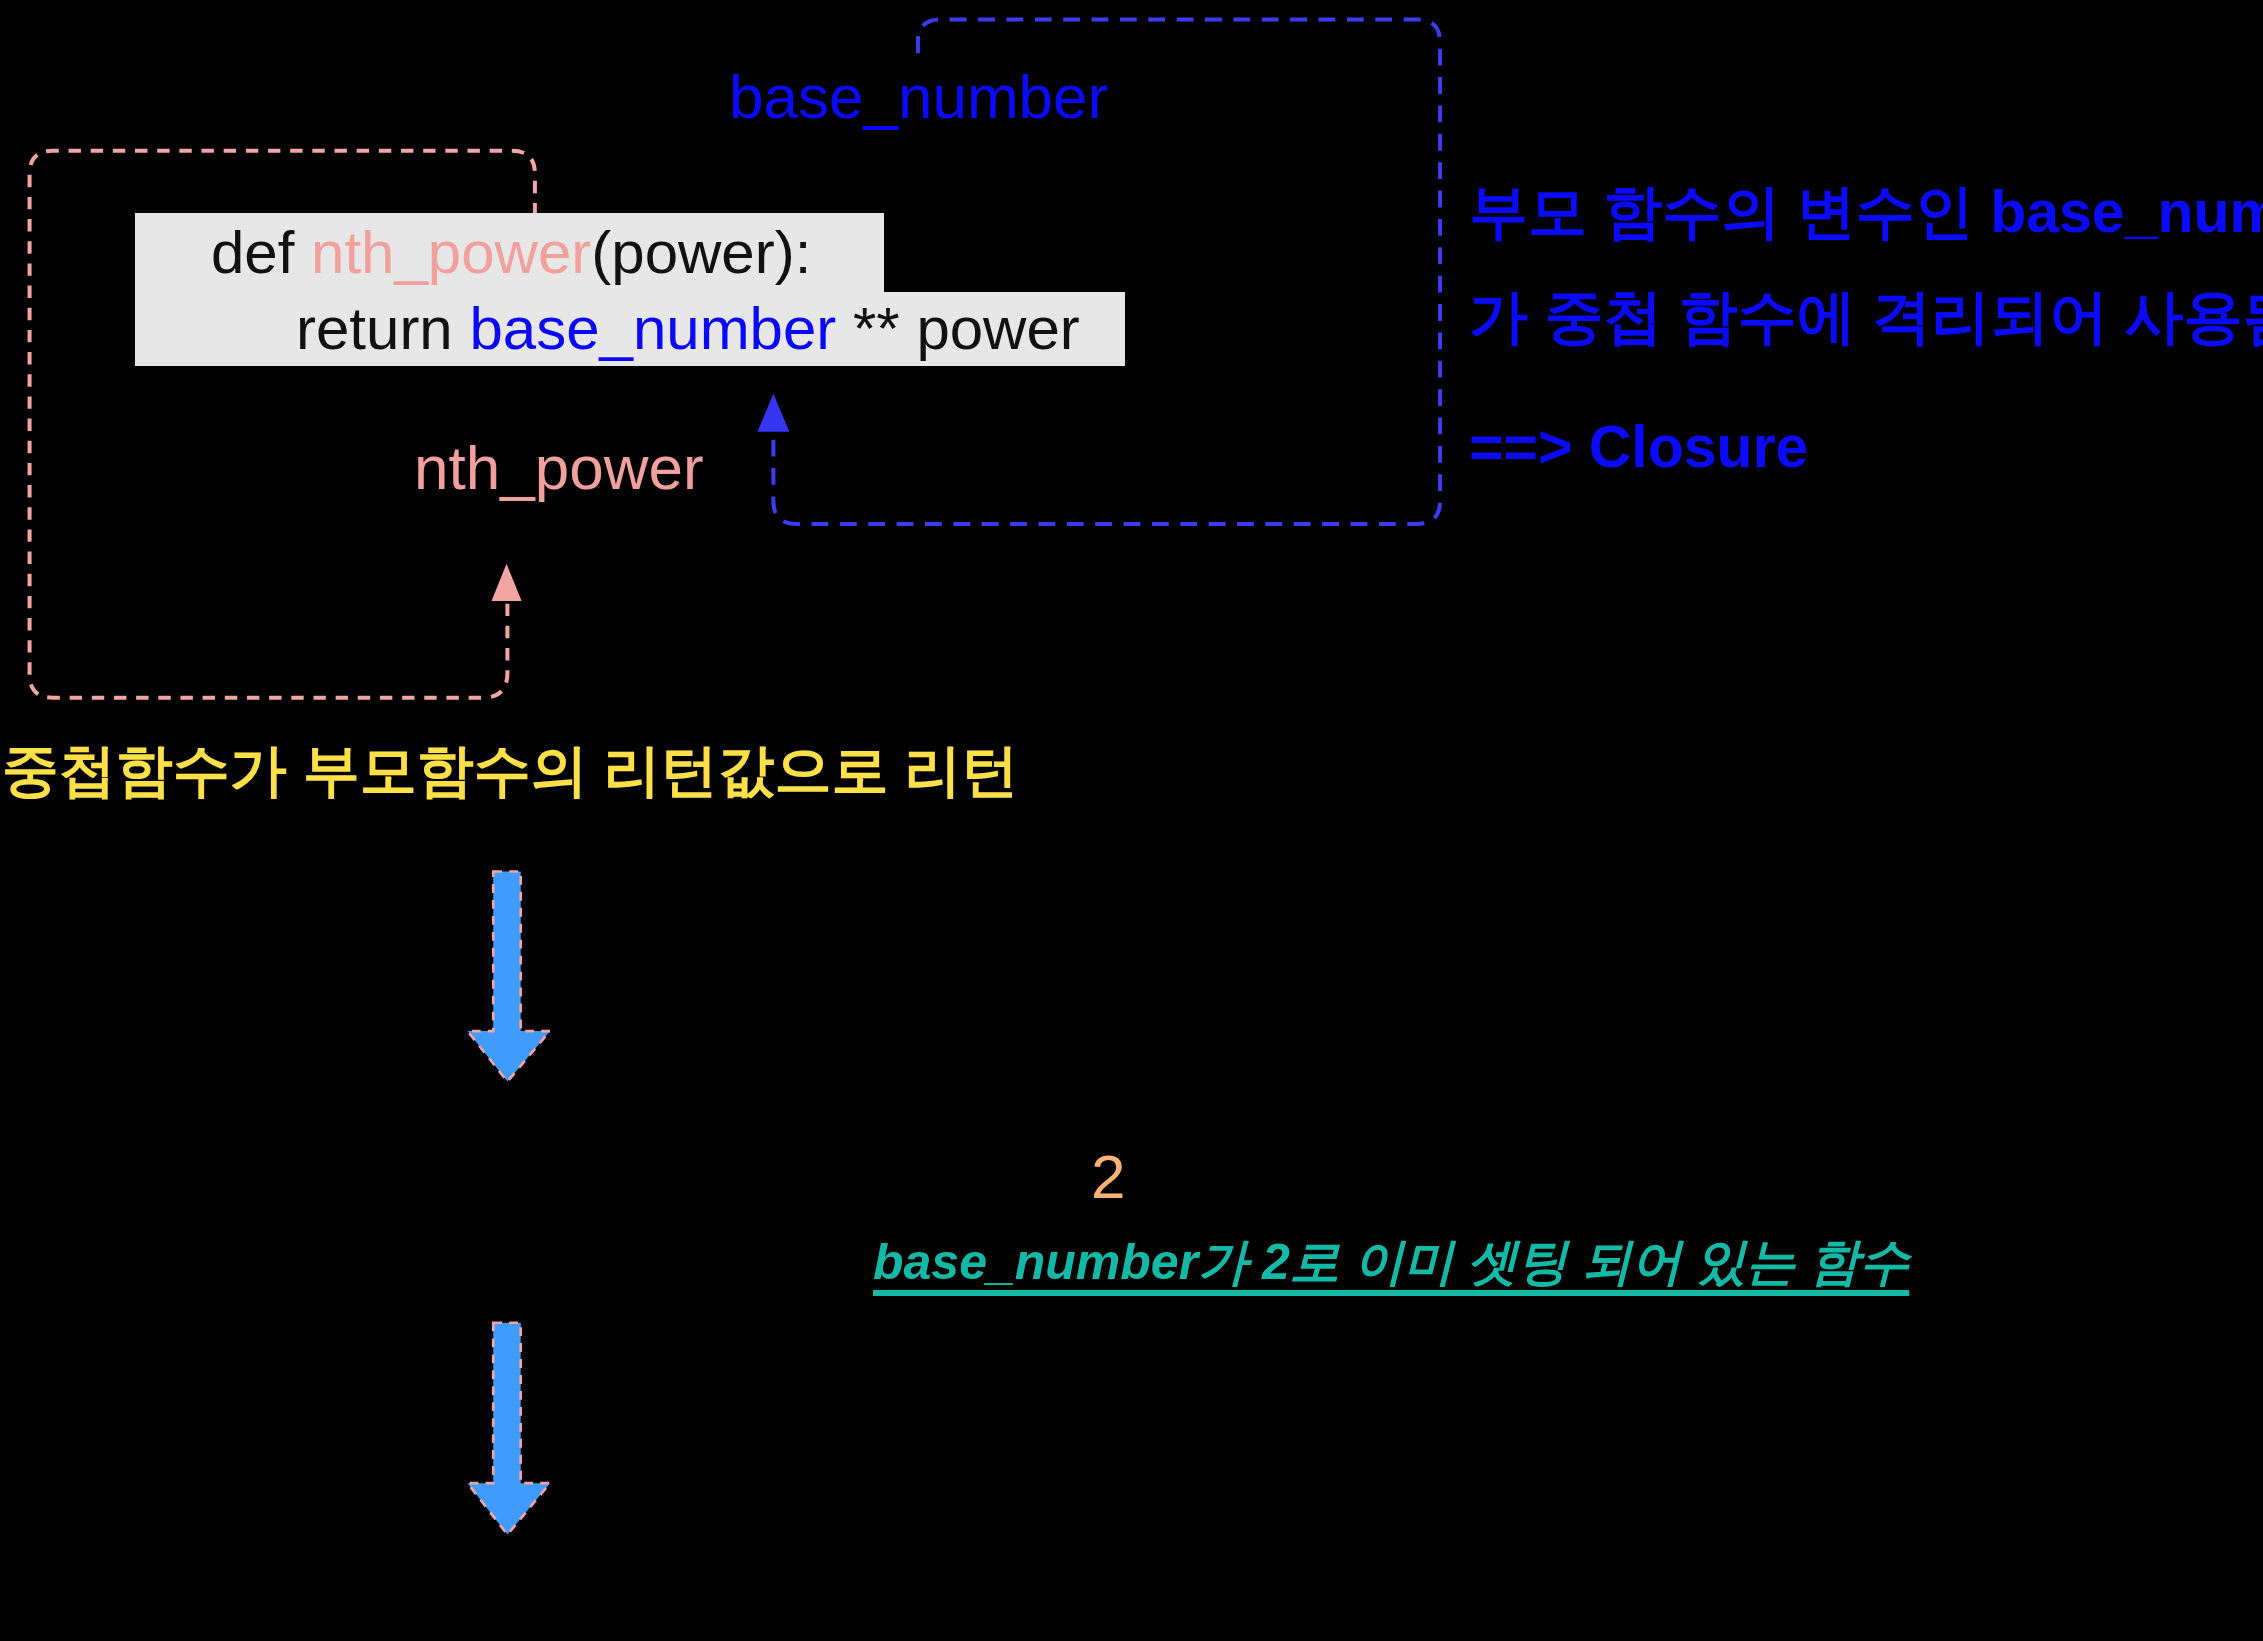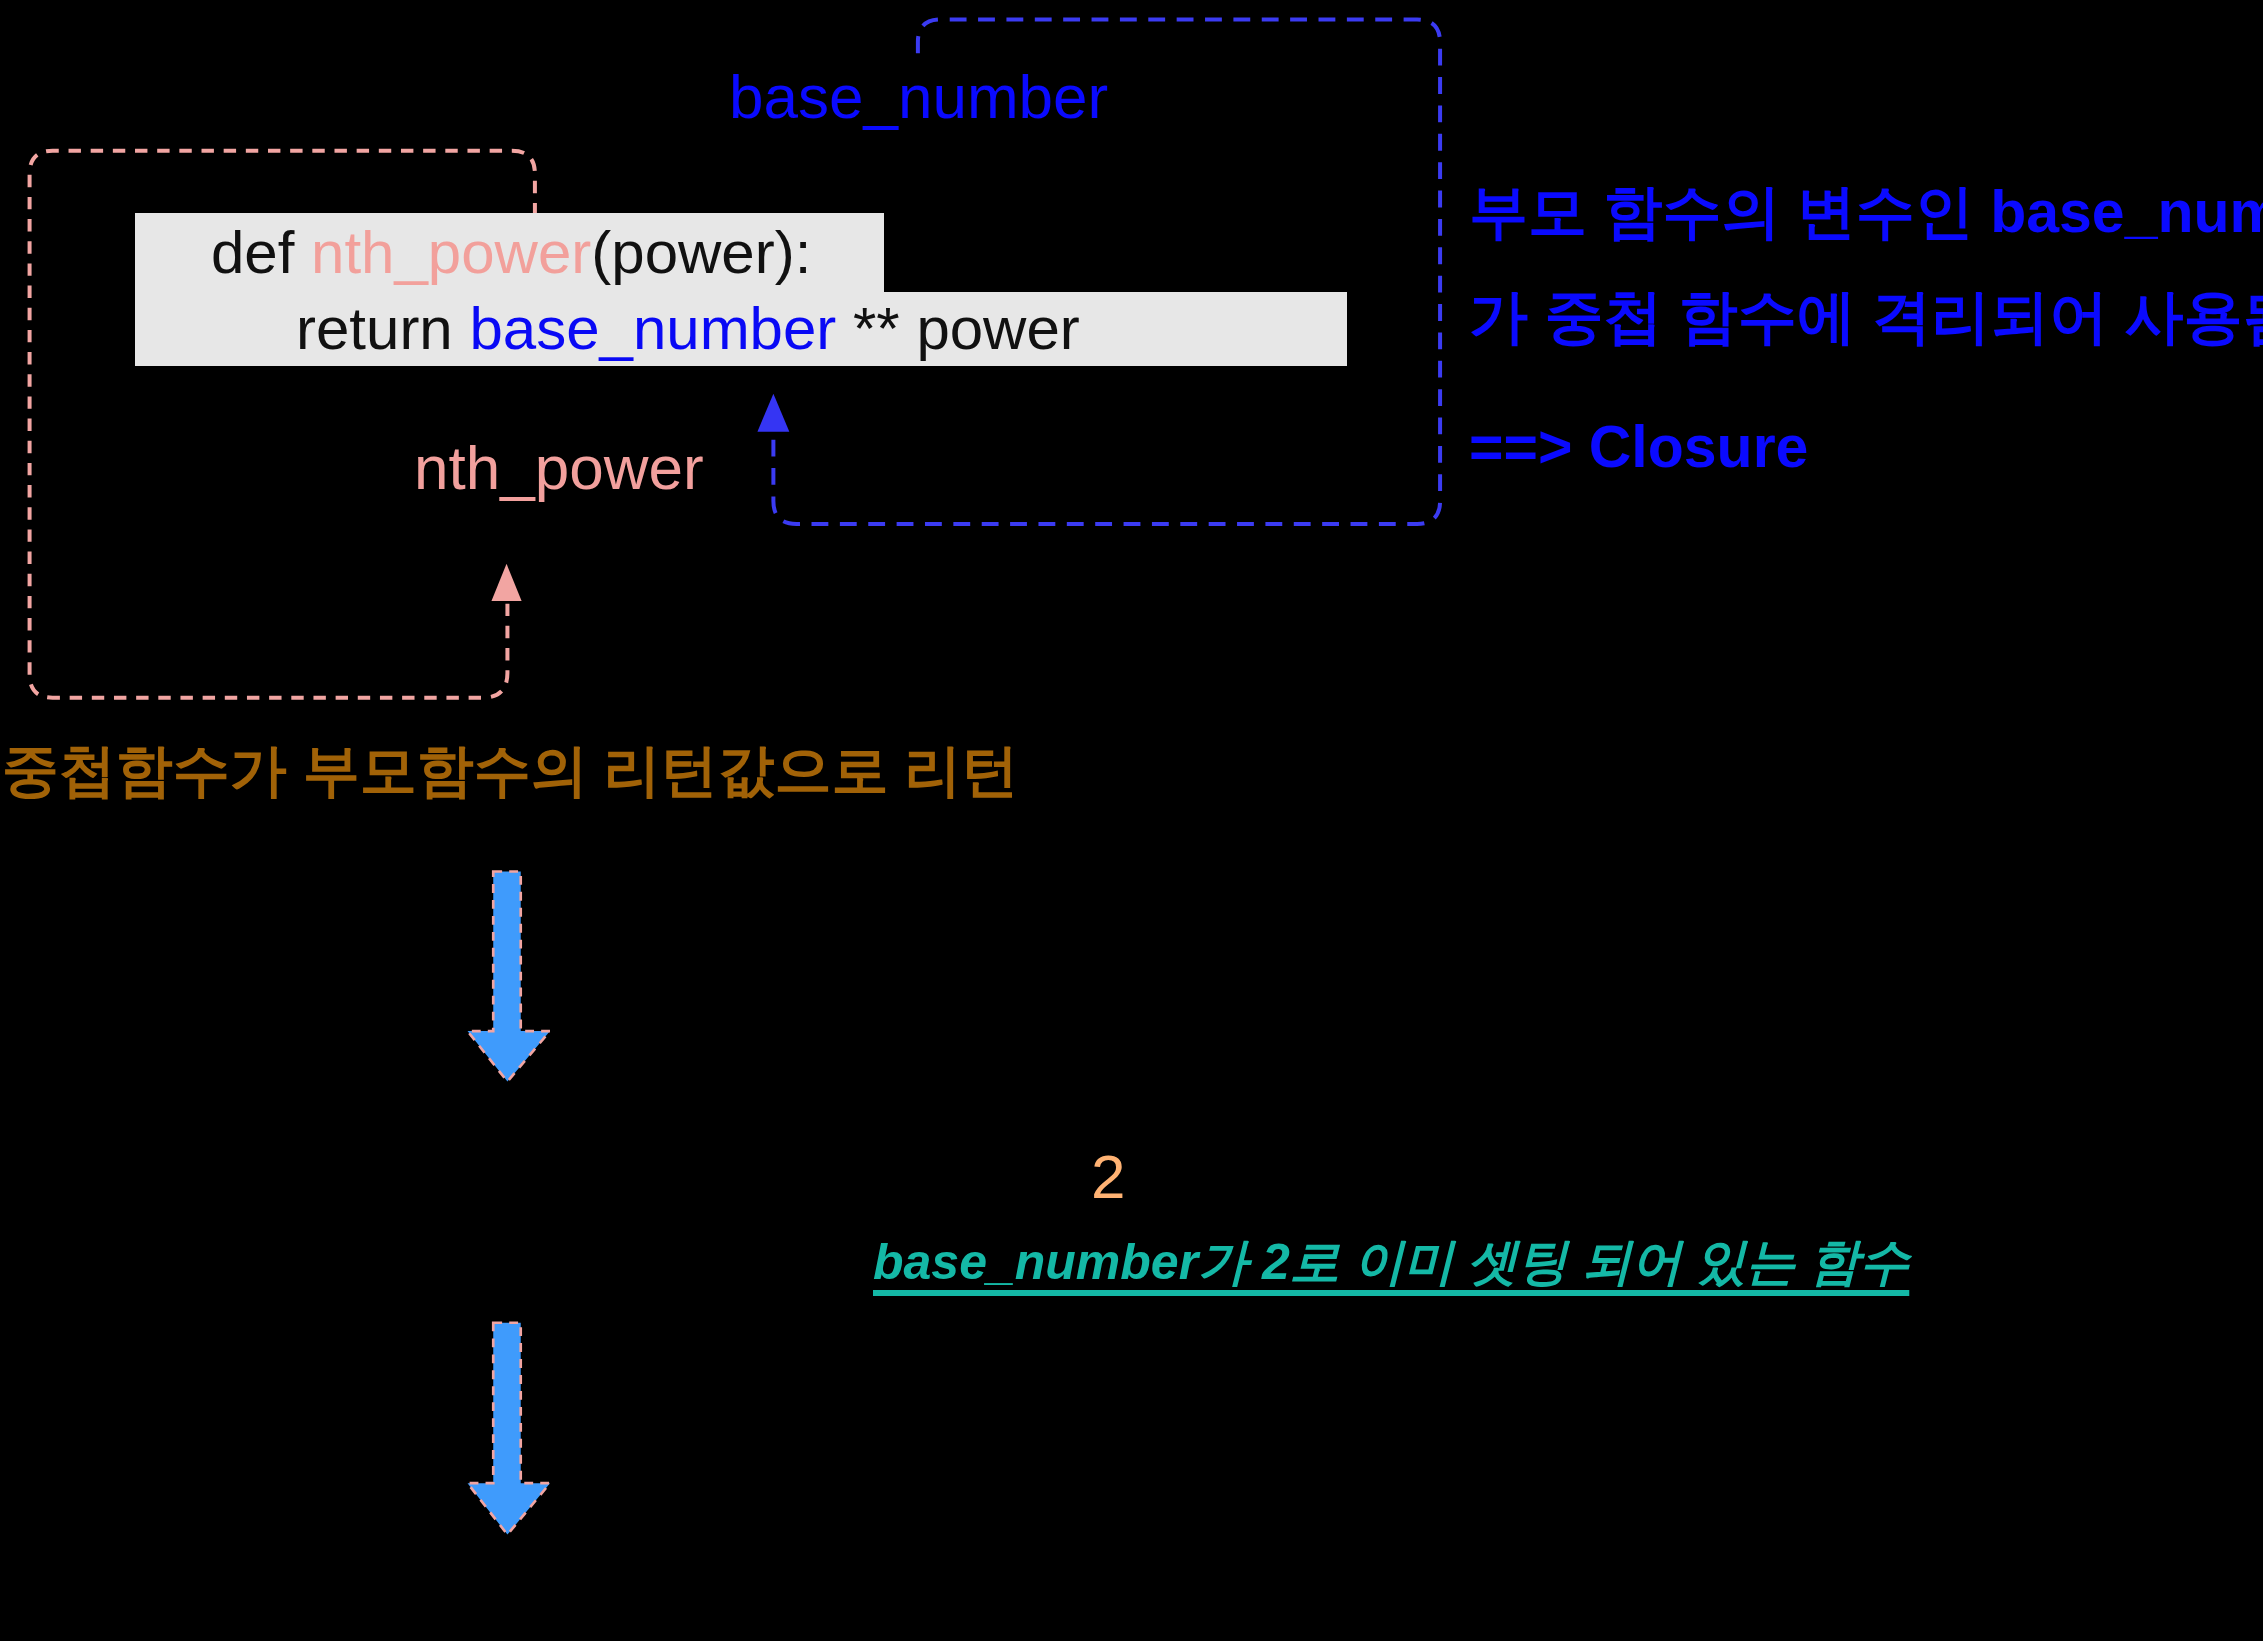--- a/index.html
+++ b/index.html
@@ -13,39 +13,39 @@
   #overlay{position:absolute;left:0;top:0;width:2264px;height:1641px;}
   .abs{position:absolute;white-space:nowrap;}
 
   
   .code-line{
     background:#e7e7e7;
     font-size:60px;
     color:#111;
   }
   .code-line-1{left:135px;top:213px;width:749px;height:79px;line-height:79px;padding-left:76px;box-sizing:border-box;}
-  .code-line-2{left:135px;top:292px;width:1212px;height:74px;line-height:74px;padding-left:161px;box-sizing:border-box;}
+  .code-line-2{left:135px;top:292px;width:990px;height:74px;line-height:74px;padding-left:161px;box-sizing:border-box;}
   .tok-k{color:#111;}
   .tok-fn{color:#f2a09b;}
   .tok-var{color:#0909f5;}
 
   
   .lbl-base-number{left:729px;top:66px;font-size:62px;line-height:1.0;color:#0a0aff;}
   .lbl-nth-power{left:414px;top:437px;font-size:62px;line-height:1.0;color:#f2a09d;}
   .lbl-two{left:1091px;top:1146px;font-size:62px;line-height:1.0;color:#ffb273;}
 
   
   .note-closure{
     left:1469px;top:160px;
     font-size:59px;line-height:105px;font-weight:bold;color:#0a0aff;
   }
   .note-closure .line3{display:block;margin-top:25px;}
   .note-return{
     left:1.8px;top:736px;
-    font-size:57px;line-height:68px;font-weight:bold;color:#a16207;
+    font-size:57px;line-height:68px;font-weight:bold;color:#fde047;
   }
   .note-preset{
     left:873px;top:1232px;
     font-size:50px;line-height:1.2;font-weight:bold;font-style:italic;color:#14b8a6;
     text-decoration:underline;
     text-decoration-thickness:6.2px;
     text-underline-offset:10.6px;
   }
 </style>
 </head>

